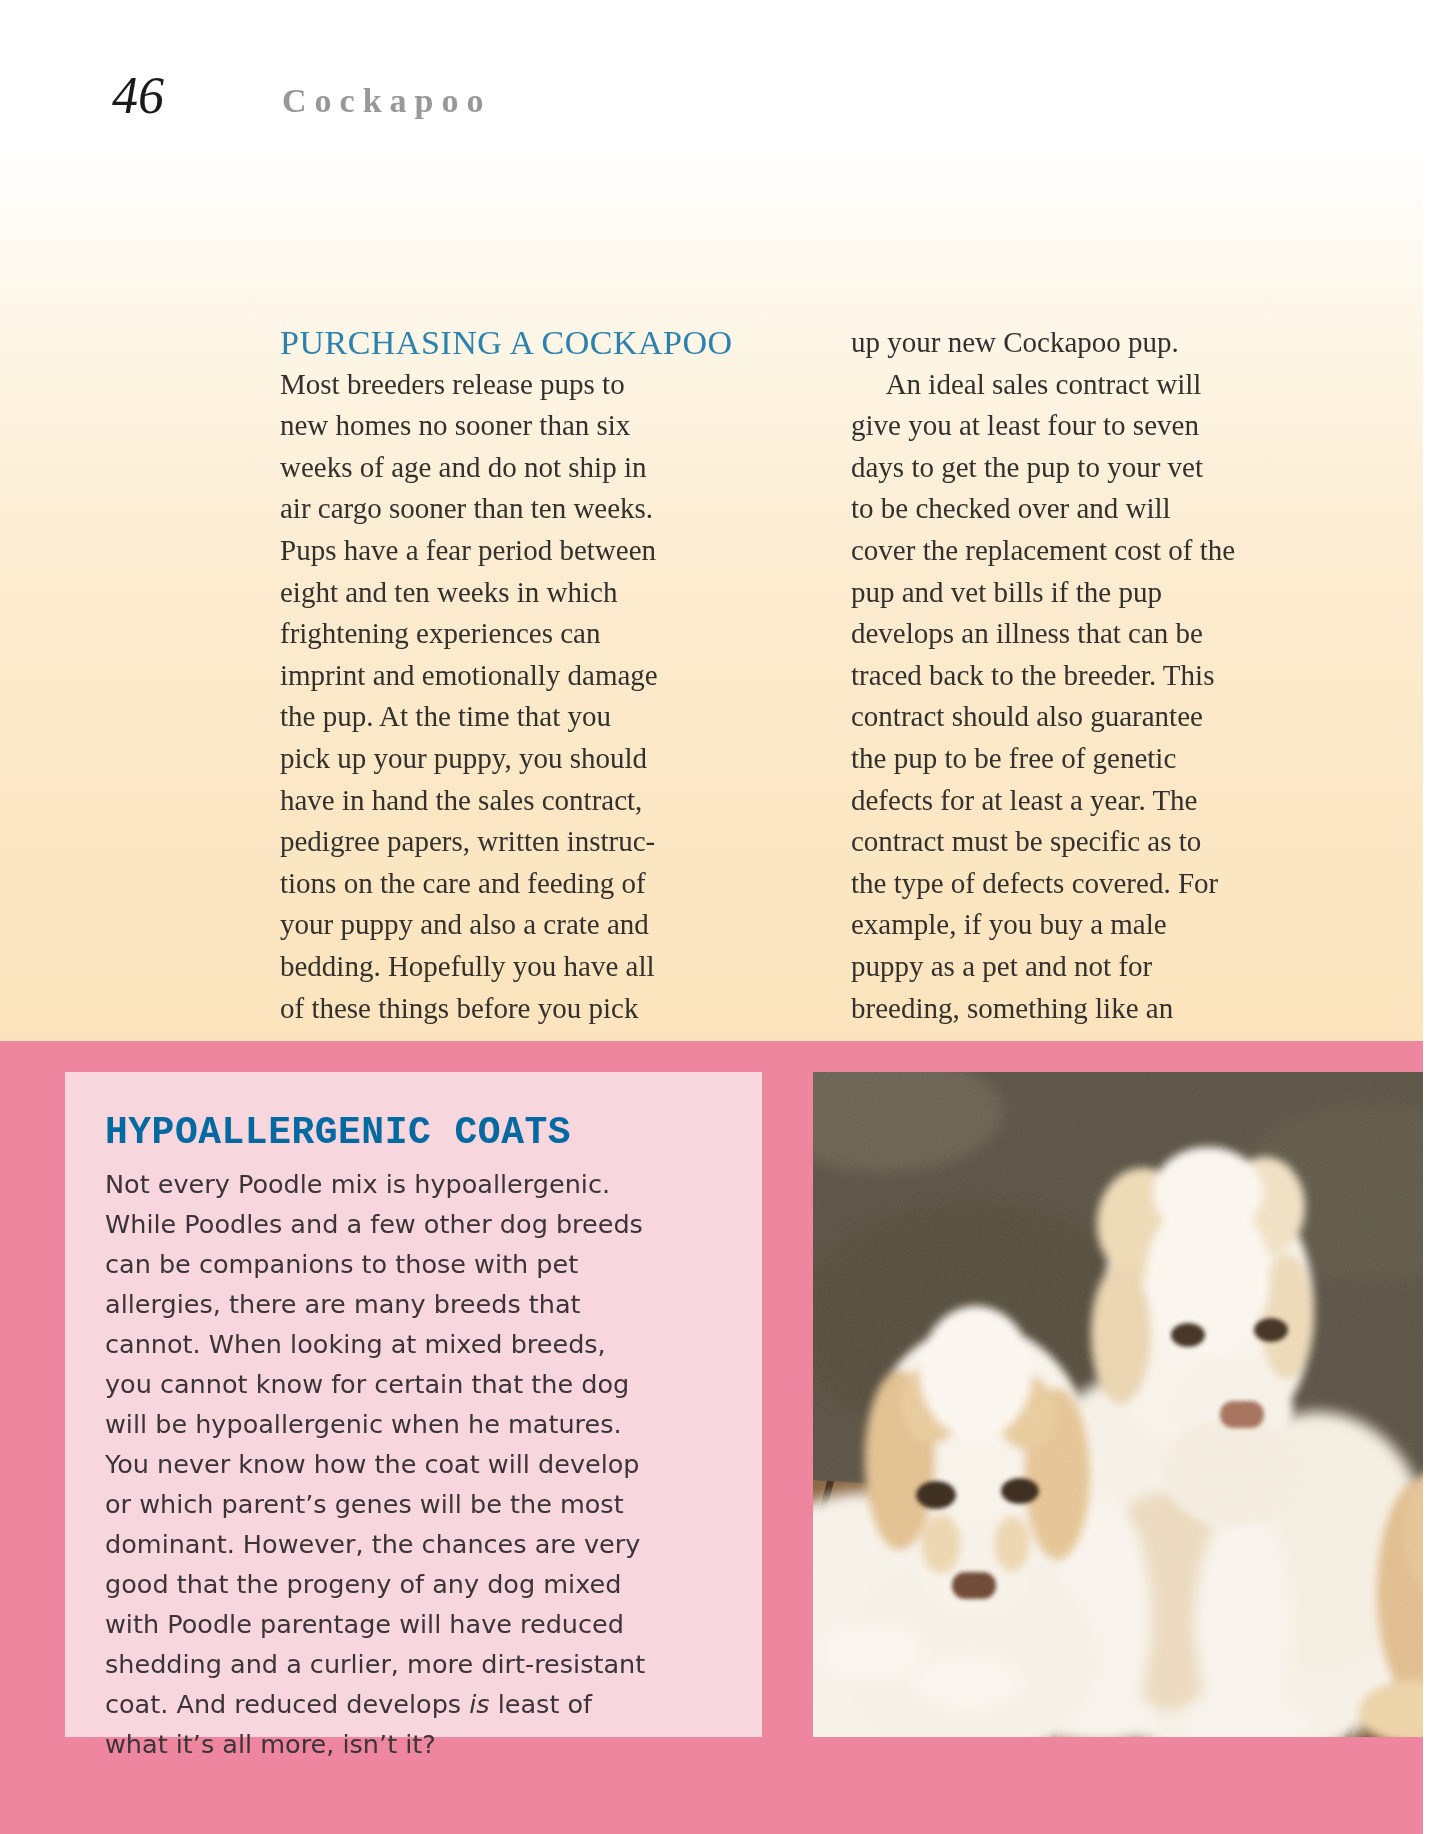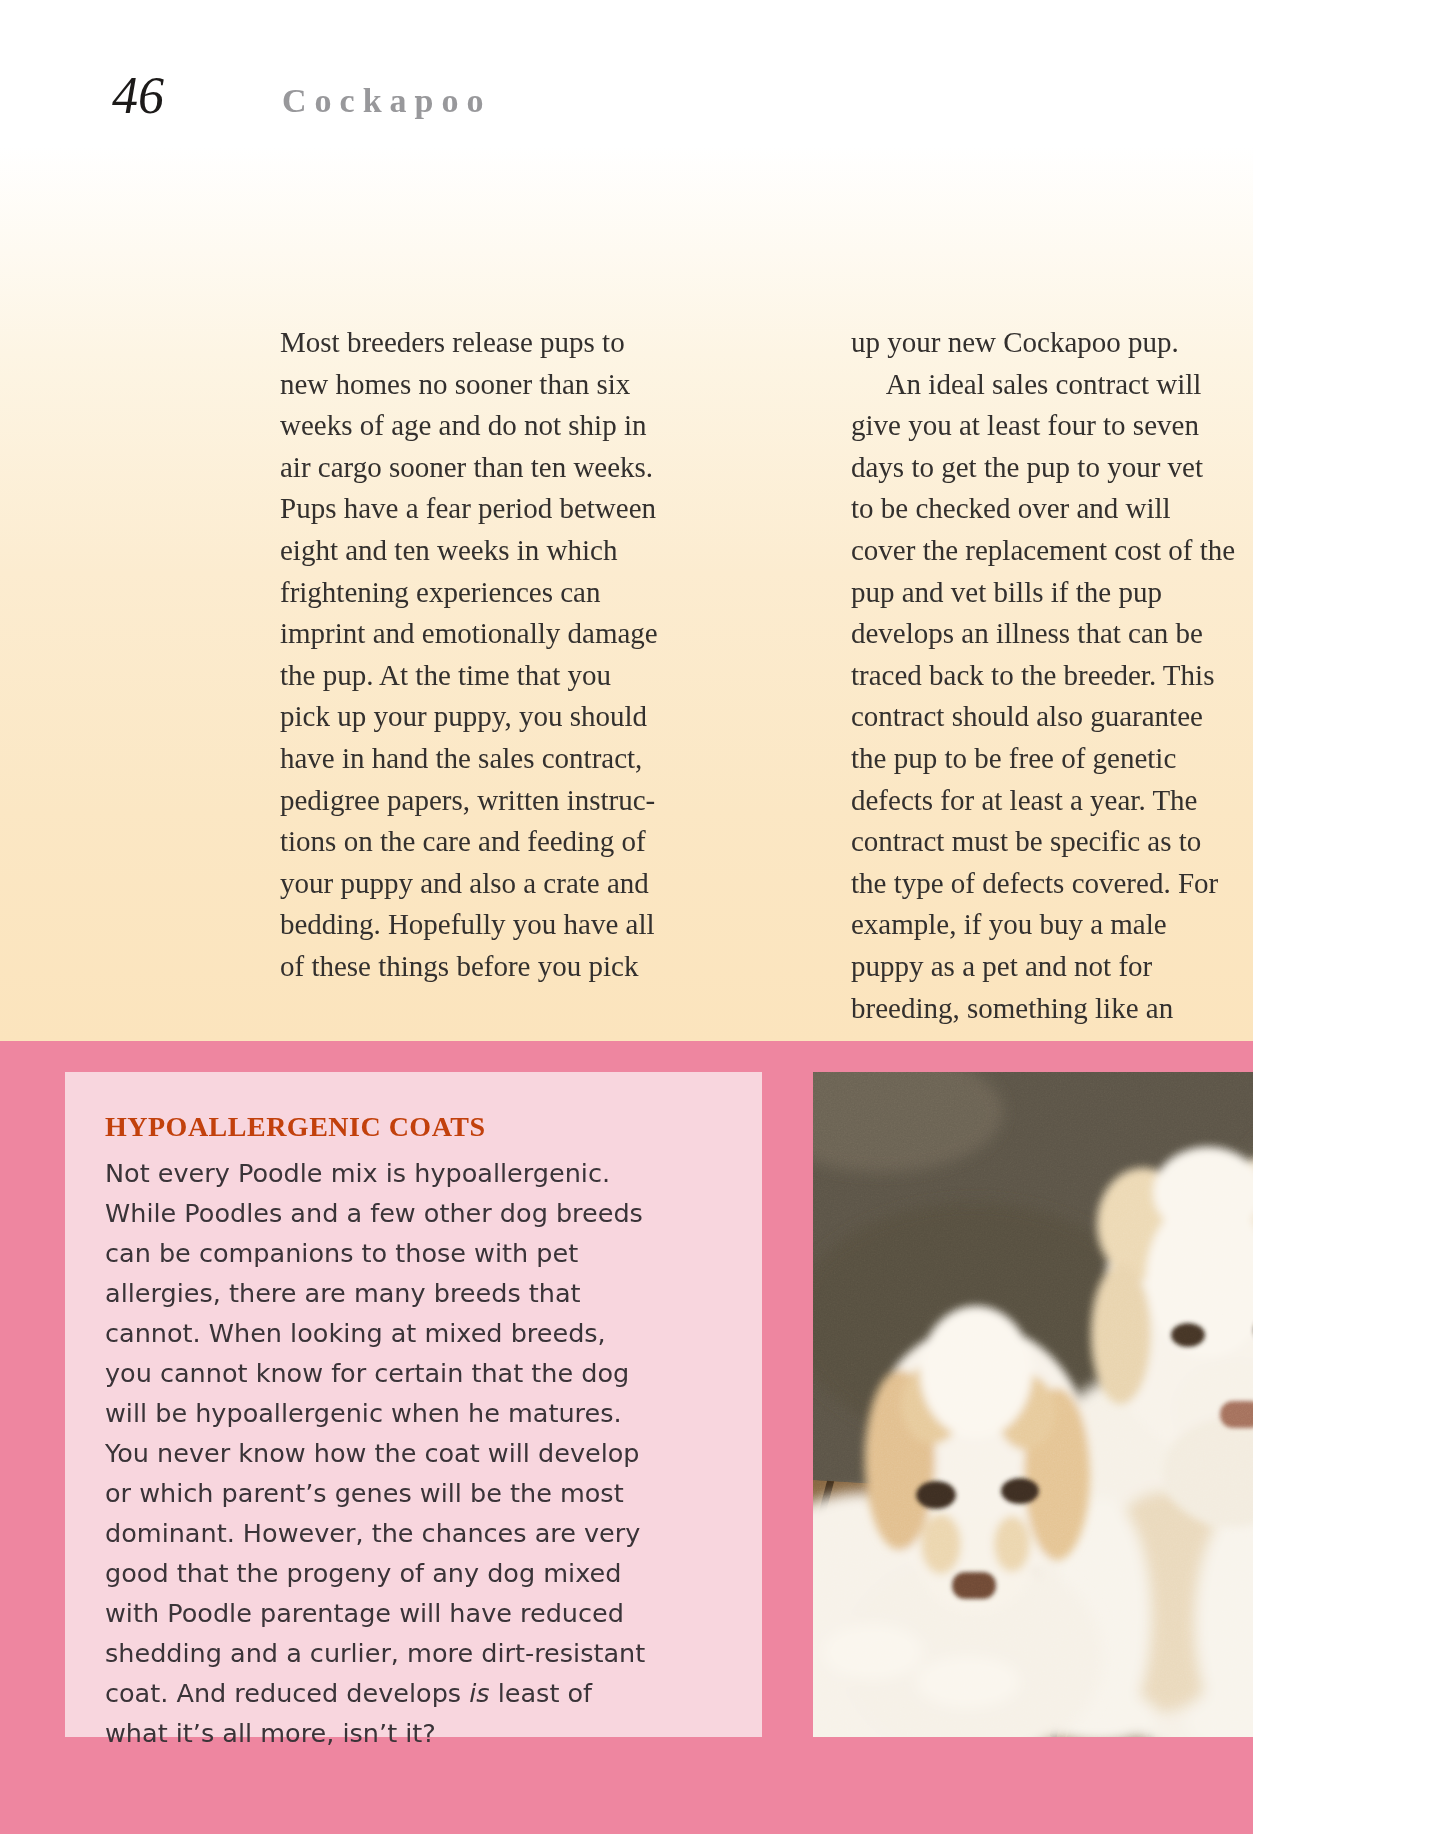--- a/index.html
+++ b/index.html
@@ -1,17 +1,17 @@
 <!DOCTYPE html>
 <html><head>
 <meta charset="utf-8">
 <style>
   html,body{margin:0;padding:0;}
   body{width:1445px;height:1834px;background:#fff;font-family:"Liberation Serif",serif;}
-  .page{position:relative;width:1253px;height:1834px;overflow:hidden;}
+  .page{position:relative;width:1423px;height:1834px;overflow:hidden;}
 
   
   .top-section{
     position:absolute;left:0;top:0;width:1445px;height:1041px;
     background:linear-gradient(180deg,#ffffff 0%,#ffffff 14%,#fdf5e4 34%,#fcecd0 55%,#fbe7c4 78%,#fbe4bd 100%);
   }
   .folio{
     position:absolute;left:112px;top:70px;
     font-family:"Liberation Serif",serif;font-style:italic;font-weight:400;
     font-size:52px;line-height:1;color:#1c1a19;
@@ -37,22 +37,22 @@
   
   .bottom-section{
     position:absolute;left:0;top:1041px;width:1445px;height:793px;
     background:#ee86a0;
   }
   .pink-box{
     position:absolute;left:65px;top:31px;width:697px;height:665px;
     background:#f8d6de;box-sizing:border-box;padding:40px 30px 0 40px;
   }
   .pink-box h3{
-    margin:0 0 10px 0;font-family:Liberation Serif, serif;font-weight:700;
-    font-size:28px;line-height:1.1;color:#c2410c;letter-spacing:0.5px;
+    margin:0 0 10px 0;font-family:Liberation Mono, monospace;font-weight:700;
+    font-size:38px;line-height:1.1;color:#0369a1;letter-spacing:0.5px;
   }
   .pink-body{
     font-family:"DejaVu Sans",sans-serif;font-size:25.5px;line-height:40px;
     color:#3a3438;white-space:pre;
   }
   .pink-body em{font-style:italic;}
 
   .photo{
     position:absolute;left:813px;top:31px;width:632px;height:665px;overflow:hidden;
     background:#5b5447;
@@ -62,20 +62,21 @@
 </head>
 <body>
 
 <div class="page">
 
   <div class="top-section">
     <div class="folio">46</div>
     <div class="running-head">Cockapoo</div>
 
     <div class="col col1">
+      <h2 class="col-heading">PURCHASING A COCKAPOO</h2>
       <div class="serif-lines">Most breeders release pups to
 new homes no sooner than six
 weeks of age and do not ship in
 air cargo sooner than ten weeks.
 Pups have a fear period between
 eight and ten weeks in which
 frightening experiences can
 imprint and emotionally damage
 the pup. At the time that you
 pick up your puppy, you should

